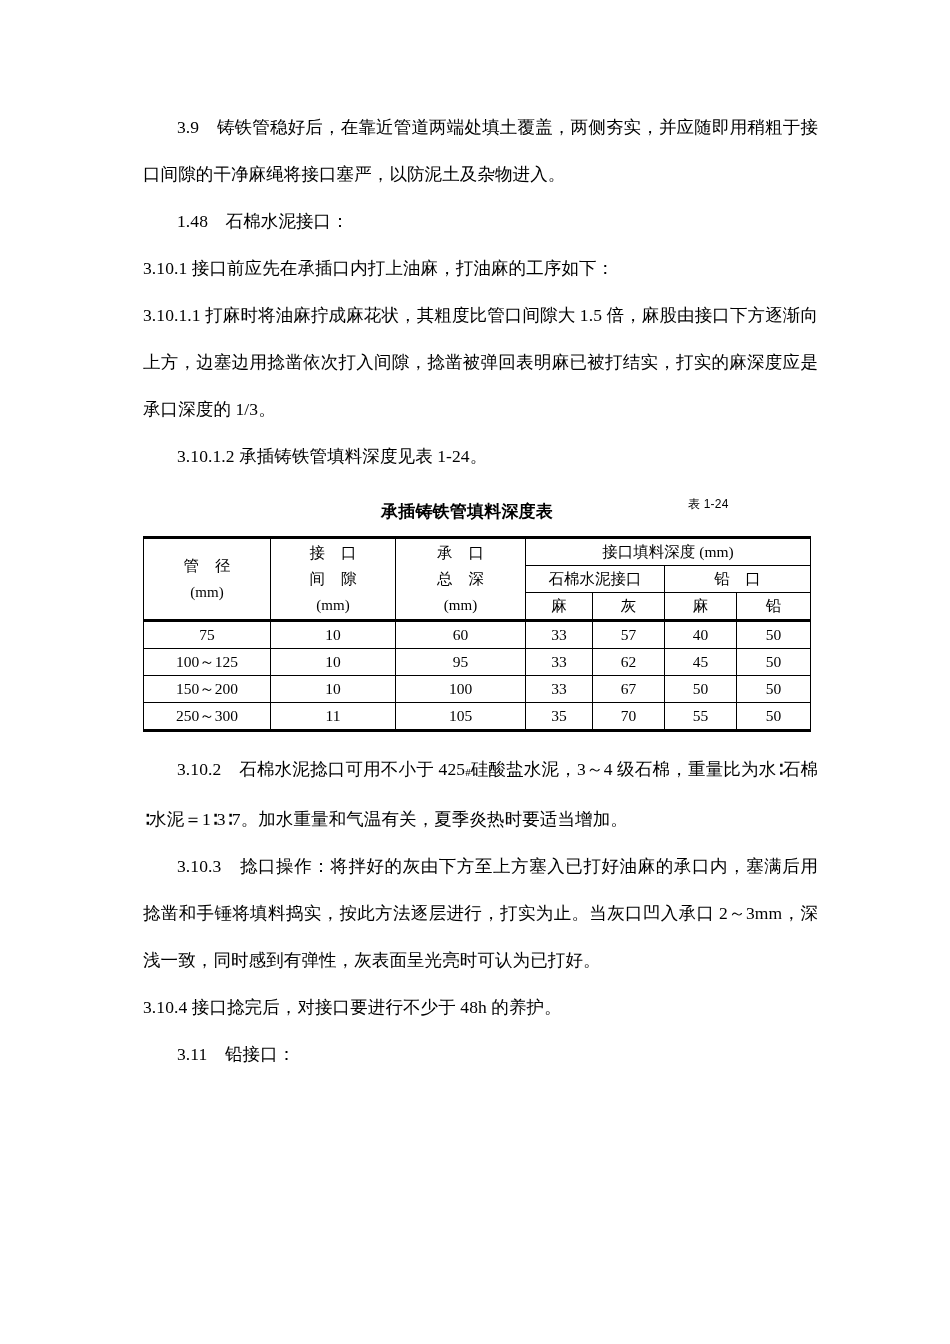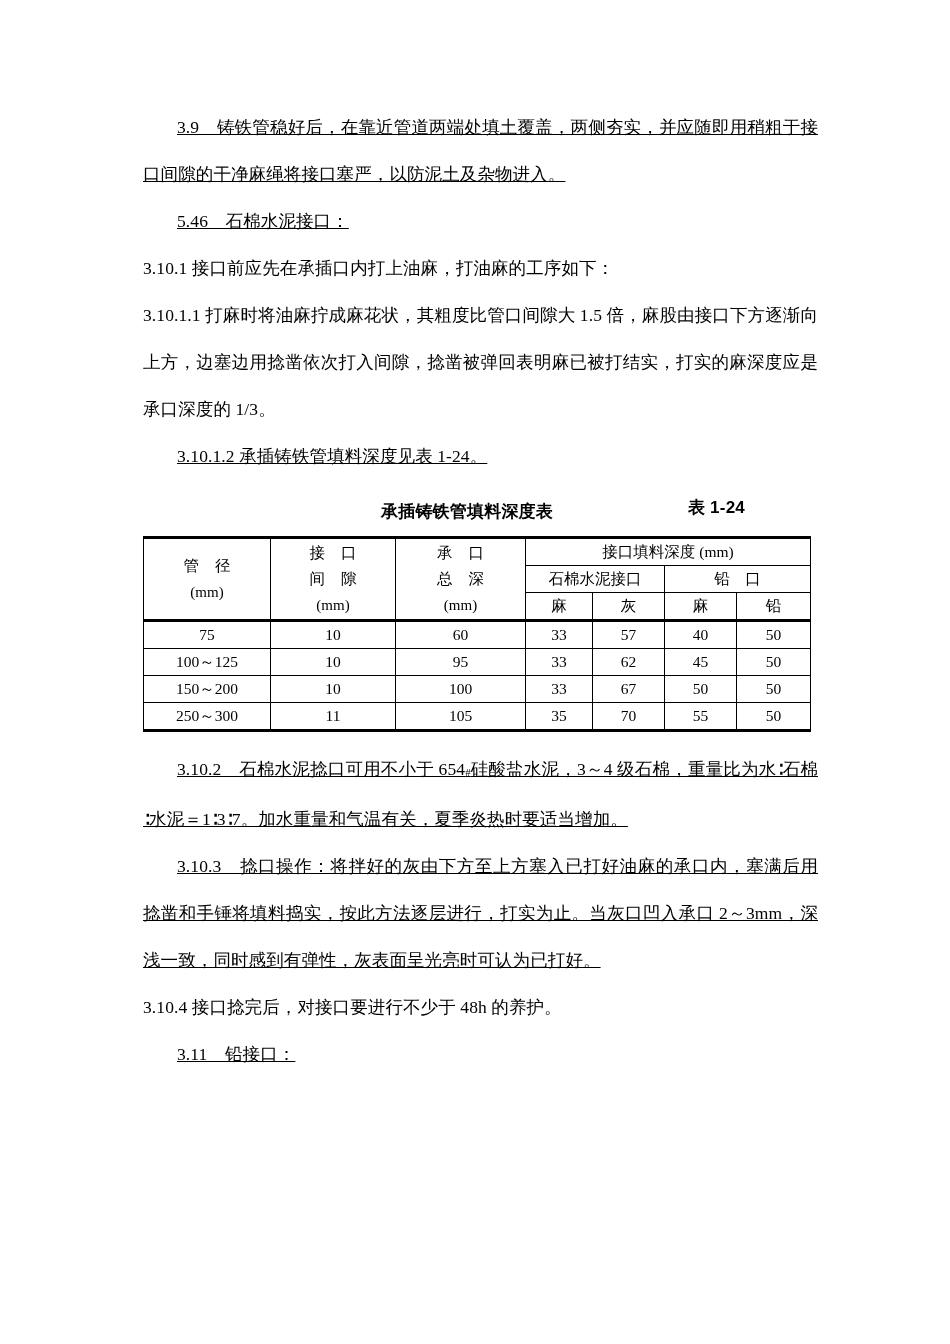--- a/index.html
+++ b/index.html
@@ -33,21 +33,20 @@
     margin: 0 0 0 0;
     font-size: 17.5px;
     line-height: 47px;
     text-align: justify;
     text-justify: inter-ideograph;
     letter-spacing: 0.1px;
     font-family: "Liberation Serif", "DejaVu Serif", serif;
   }
   p.indent {
     text-indent: 34px;
-    text-decoration: underline;
   }
   p.noindent {
     text-indent: 0;
   }
   .gap-md { height: 14px; }
   .sup-hash {
     font-size: 11px;
     vertical-align: -1px;
     letter-spacing: 0;
   }
@@ -66,22 +65,22 @@
     font-family: "Liberation Sans", "DejaVu Sans", sans-serif;
     font-size: 17px;
     font-weight: bold;
     letter-spacing: 0.2px;
   }
   .tbl-caption .t-num {
     position: absolute;
     left: 545px;
     top: 0;
     font-family: "Liberation Sans", "DejaVu Sans", sans-serif;
-    font-size: 17px;
-    font-weight: bold;
+    font-size: 12px;
+    font-weight: normal;
     letter-spacing: 0.2px;
   }
 
   
   table.depth {
     border-collapse: collapse;
     width: 667px;
     table-layout: fixed;
     font-family: "Liberation Serif", "DejaVu Serif", serif;
     font-size: 15.5px;
@@ -116,21 +115,21 @@
 </style>
 </head>
 <body>
 
 <div class="page">
   <div class="content">
 
 
     <p class="para indent">3.9　铸铁管稳好后，在靠近管道两端处填土覆盖，两侧夯实，并应随即用稍粗于接口间隙的干净麻绳将接口塞严，以防泥土及杂物进入。</p>
 
-    <p class="para indent">5.46　石棉水泥接口：</p>
+    <p class="para indent">1.48　石棉水泥接口：</p>
 
     <p class="para noindent">3.10.1 接口前应先在承插口内打上油麻，打油麻的工序如下：</p>
 
     <p class="para noindent">3.10.1.1 打麻时将油麻拧成麻花状，其粗度比管口间隙大 1.5 倍，麻股由接口下方逐渐向上方，边塞边用捻凿依次打入间隙，捻凿被弹回表明麻已被打结实，打实的麻深度应是承口深度的 1/3。</p>
 
     <p class="para indent">3.10.1.2 承插铸铁管填料深度见表 1-24。</p>
 
     <div class="tbl-caption">
       <span class="t-title">承插铸铁管填料深度表</span>
       <span class="t-num">表 1-24</span>
@@ -216,21 +215,21 @@
           <td class="datacell">35</td>
           <td class="datacell">70</td>
           <td class="datacell">55</td>
           <td class="datacell">50</td>
         </tr>
       </tbody>
     </table>
 
     <div class="gap-md"></div>
 
-    <p class="para indent"><span>3.10.2　石棉水泥捻口可用不小于 654</span><span class="sup-hash">#</span><span>硅酸盐水泥，3～4 级石棉，重量比为水∶石棉∶水泥＝1∶3∶7。加水重量和气温有关，夏季炎热时要适当增加。</span></p>
+    <p class="para indent"><span>3.10.2　石棉水泥捻口可用不小于 425</span><span class="sup-hash">#</span><span>硅酸盐水泥，3～4 级石棉，重量比为水∶石棉∶水泥＝1∶3∶7。加水重量和气温有关，夏季炎热时要适当增加。</span></p>
 
     <p class="para indent">3.10.3　捻口操作：将拌好的灰由下方至上方塞入已打好油麻的承口内，塞满后用捻凿和手锤将填料捣实，按此方法逐层进行，打实为止。当灰口凹入承口 2～3mm，深浅一致，同时感到有弹性，灰表面呈光亮时可认为已打好。</p>
 
     <p class="para noindent">3.10.4 接口捻完后，对接口要进行不少于 48h 的养护。</p>
 
     <p class="para indent">3.11　铅接口：</p>
 
   </div>
 </div>
 

